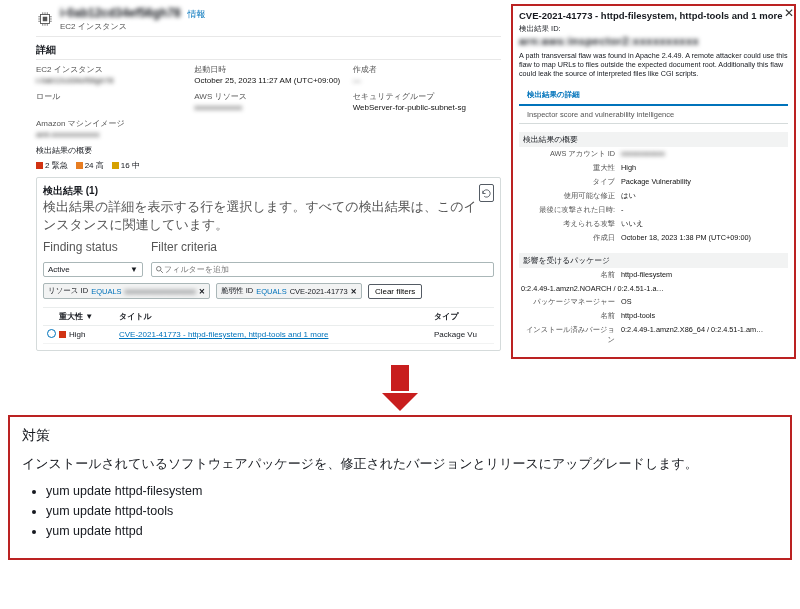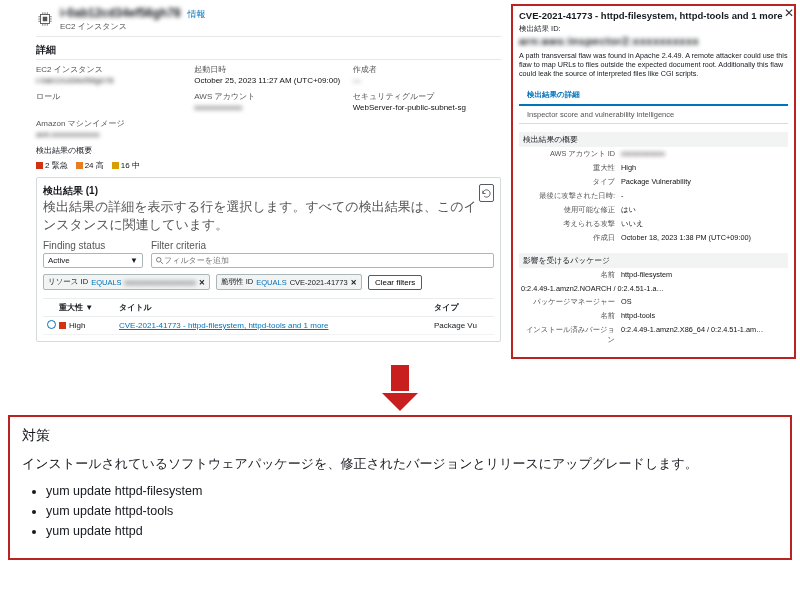--- a/index.html
+++ b/index.html
@@ -24,21 +24,21 @@
   .sq { width:7px; height:7px; display:inline-block; margin-right:2px; vertical-align:middle;}
   .sq.red { background:#d13212;}
   .sq.or { background:#e77d22;}
   .sq.ye { background:#d6a100;}
   .panel { border:1px solid #d5dbdb; border-radius:2px; padding:6px; margin-top:6px;}
   .panel-hdr { display:flex; justify-content:space-between; align-items:flex-start;}
   .panel-title { font-size:10px; font-weight:700;}
   .panel-sub { font-size:13px; color:#555;}
   .refresh-btn { border:1px solid #545b64; border-radius:2px; width:20px; height:18px; display:flex;align-items:center;justify-content:center; color:#545b64;}
   .filters { display:flex; gap:8px; margin-top:6px; align-items:flex-end;}
-  .f-lbl { font-size:10px; color:#555; display:block; margin-bottom:2px;}
+  .f-lbl { font-size:12px; color:#555; display:block; margin-bottom:8px;}
   .select { border:1px solid #aab7b8; border-radius:2px; padding:2px 4px; font-size:8px; display:flex; justify-content:space-between; align-items:center; width:100px; background:#fff;}
   .search-wrap { flex:1; display:flex; align-items:center; border:1px solid #aab7b8; border-radius:2px; padding:2px 3px;}
   .search-wrap input { border:0; outline:0; font-size:8px; flex:1; }
   .chips { display:flex; gap:6px; margin-top:6px; align-items:center; flex-wrap:wrap;}
   .chip { border:1px solid #aab7b8; border-radius:2px; padding:2px 4px; font-size:7.5px; display:flex; align-items:center; gap:3px; background:#f2f3f3;}
   .chip .x { font-weight:700;}
   .clear-btn { border:1px solid #545b64; border-radius:2px; padding:2px 6px; font-size:8px; background:#fff;}
   .tbl-head { display:flex; border-top:1px solid #eaeded; border-bottom:1px solid #eaeded; padding:3px 0; margin-top:8px; font-size:8px; font-weight:700;}
   .col-sel { width:16px; text-align:center;}
   .col-sev { width:60px;}
@@ -117,21 +117,21 @@
       <div class="cell">
           <div class="lbl">作成者</div>
           <div class="val blur">—</div>
         </div>
     </div>
     <div class="grid3">
       <div class="cell">
           <div class="lbl">ロール</div>
         </div>
       <div class="cell">
-          <div class="lbl">AWS アカウント</div>
+          <div class="lbl">AWS リソース</div>
           <div class="val blur">xxxxxxxxxxxx</div>
         </div>
       <div class="cell">
           <div class="lbl">セキュリティグループ</div>
           <div class="val">WebServer-for-public-subnet-sg</div>
         </div>
     </div>
     <div class="grid3">
       <div class="cell">
           <div class="lbl">Amazon マシンイメージ</div>
@@ -233,26 +233,26 @@
           </div>
           <div class="kv-row">
             <div class="k">重大性</div>
             <div class="v">High</div>
           </div>
           <div class="kv-row">
             <div class="k">タイプ</div>
             <div class="v">Package Vulnerability</div>
           </div>
           <div class="kv-row">
+            <div class="k">使用可能な修正</div>
+            <div class="v">はい</div>
+          </div>
+          <div class="kv-row">
             <div class="k">最後に攻撃された日時:</div>
             <div class="v">-</div>
-          </div>
-          <div class="kv-row">
-            <div class="k">使用可能な修正</div>
-            <div class="v">はい</div>
           </div>
           <div class="kv-row">
             <div class="k">考えられる攻撃</div>
             <div class="v">いいえ</div>
           </div>
           <div class="kv-row">
             <div class="k">作成日</div>
             <div class="v">October 18, 2023 1:38 PM (UTC+09:00)</div>
           </div>
         </div>

